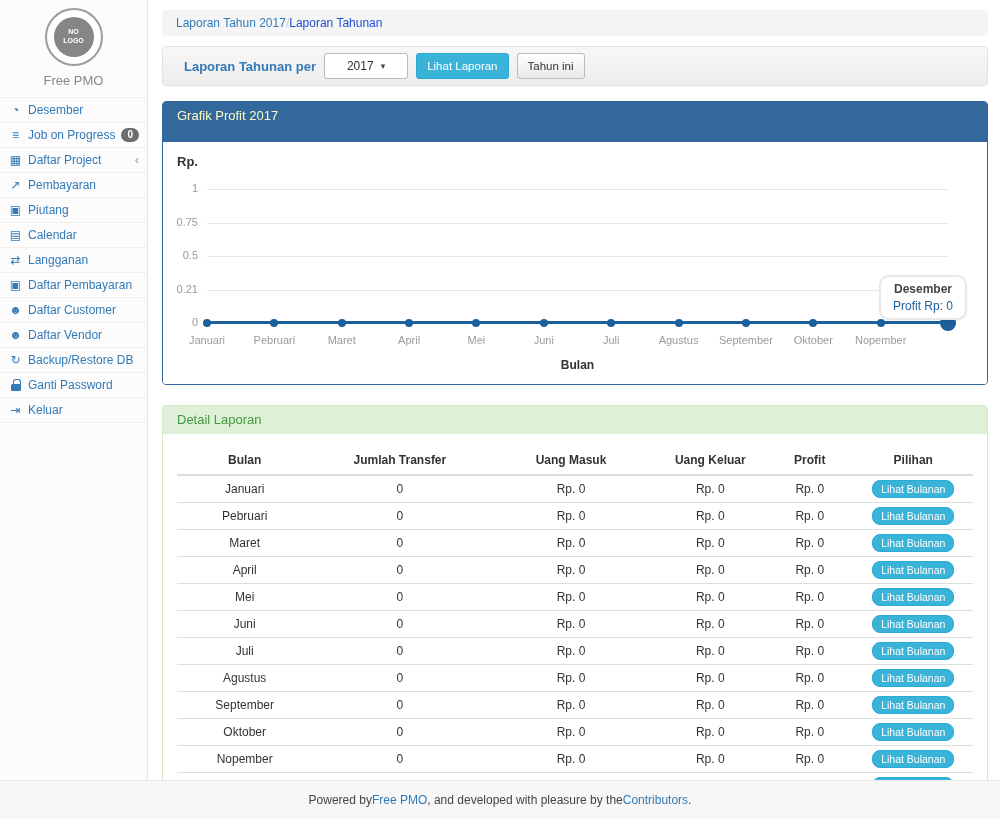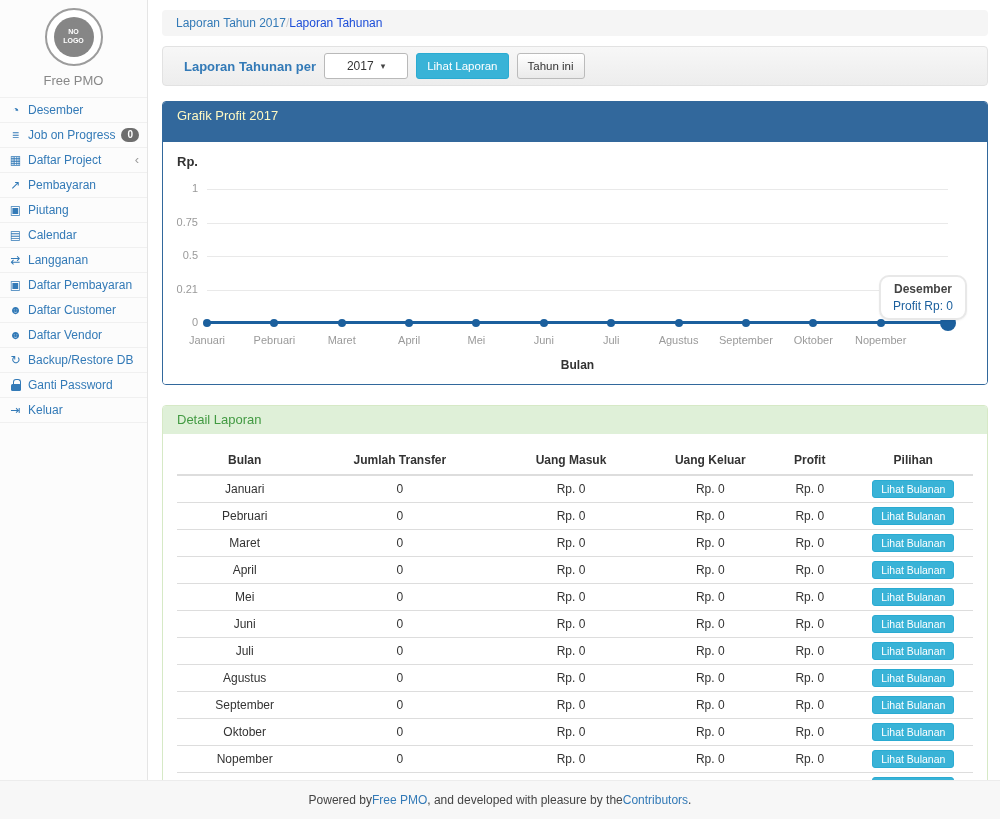--- a/index.html
+++ b/index.html
@@ -102,21 +102,21 @@
   .tt-value { color:#1b5f9d; font-size:12px; margin-top:3px; }
 
   
   table { width:100%; border-collapse:collapse; font-size:12px; }
   th { border-bottom:2px solid #ddd; padding:7px 6px; text-align:center; font-weight:bold; color:#333; }
   td { border-top:1px solid #ddd; padding:4px 6px; text-align:center; color:#333; height:24px; }
   thead th { border-top:none; }
   tbody tr:first-child td { border-top:none; }
   tr.total td { font-weight:bold; }
   .btn-month {
-    background:#39b3d7; border:1px solid #2aabd2; color:#fff; border-radius:3px;
+    background:#39b3d7; border:1px solid #2aabd2; color:#fff; border-radius:8px;
     font-size:10.5px; padding:2px 8px; cursor:pointer; font-family:inherit; line-height:12px;
   }
 
   
   .footer {
     position:absolute; left:0; right:0; bottom:0; height:39px;
     background:#f7f7f7; border-top:1px solid #ececec;
     display:flex; align-items:center; justify-content:center;
     font-size:12px; color:#444;
   }

